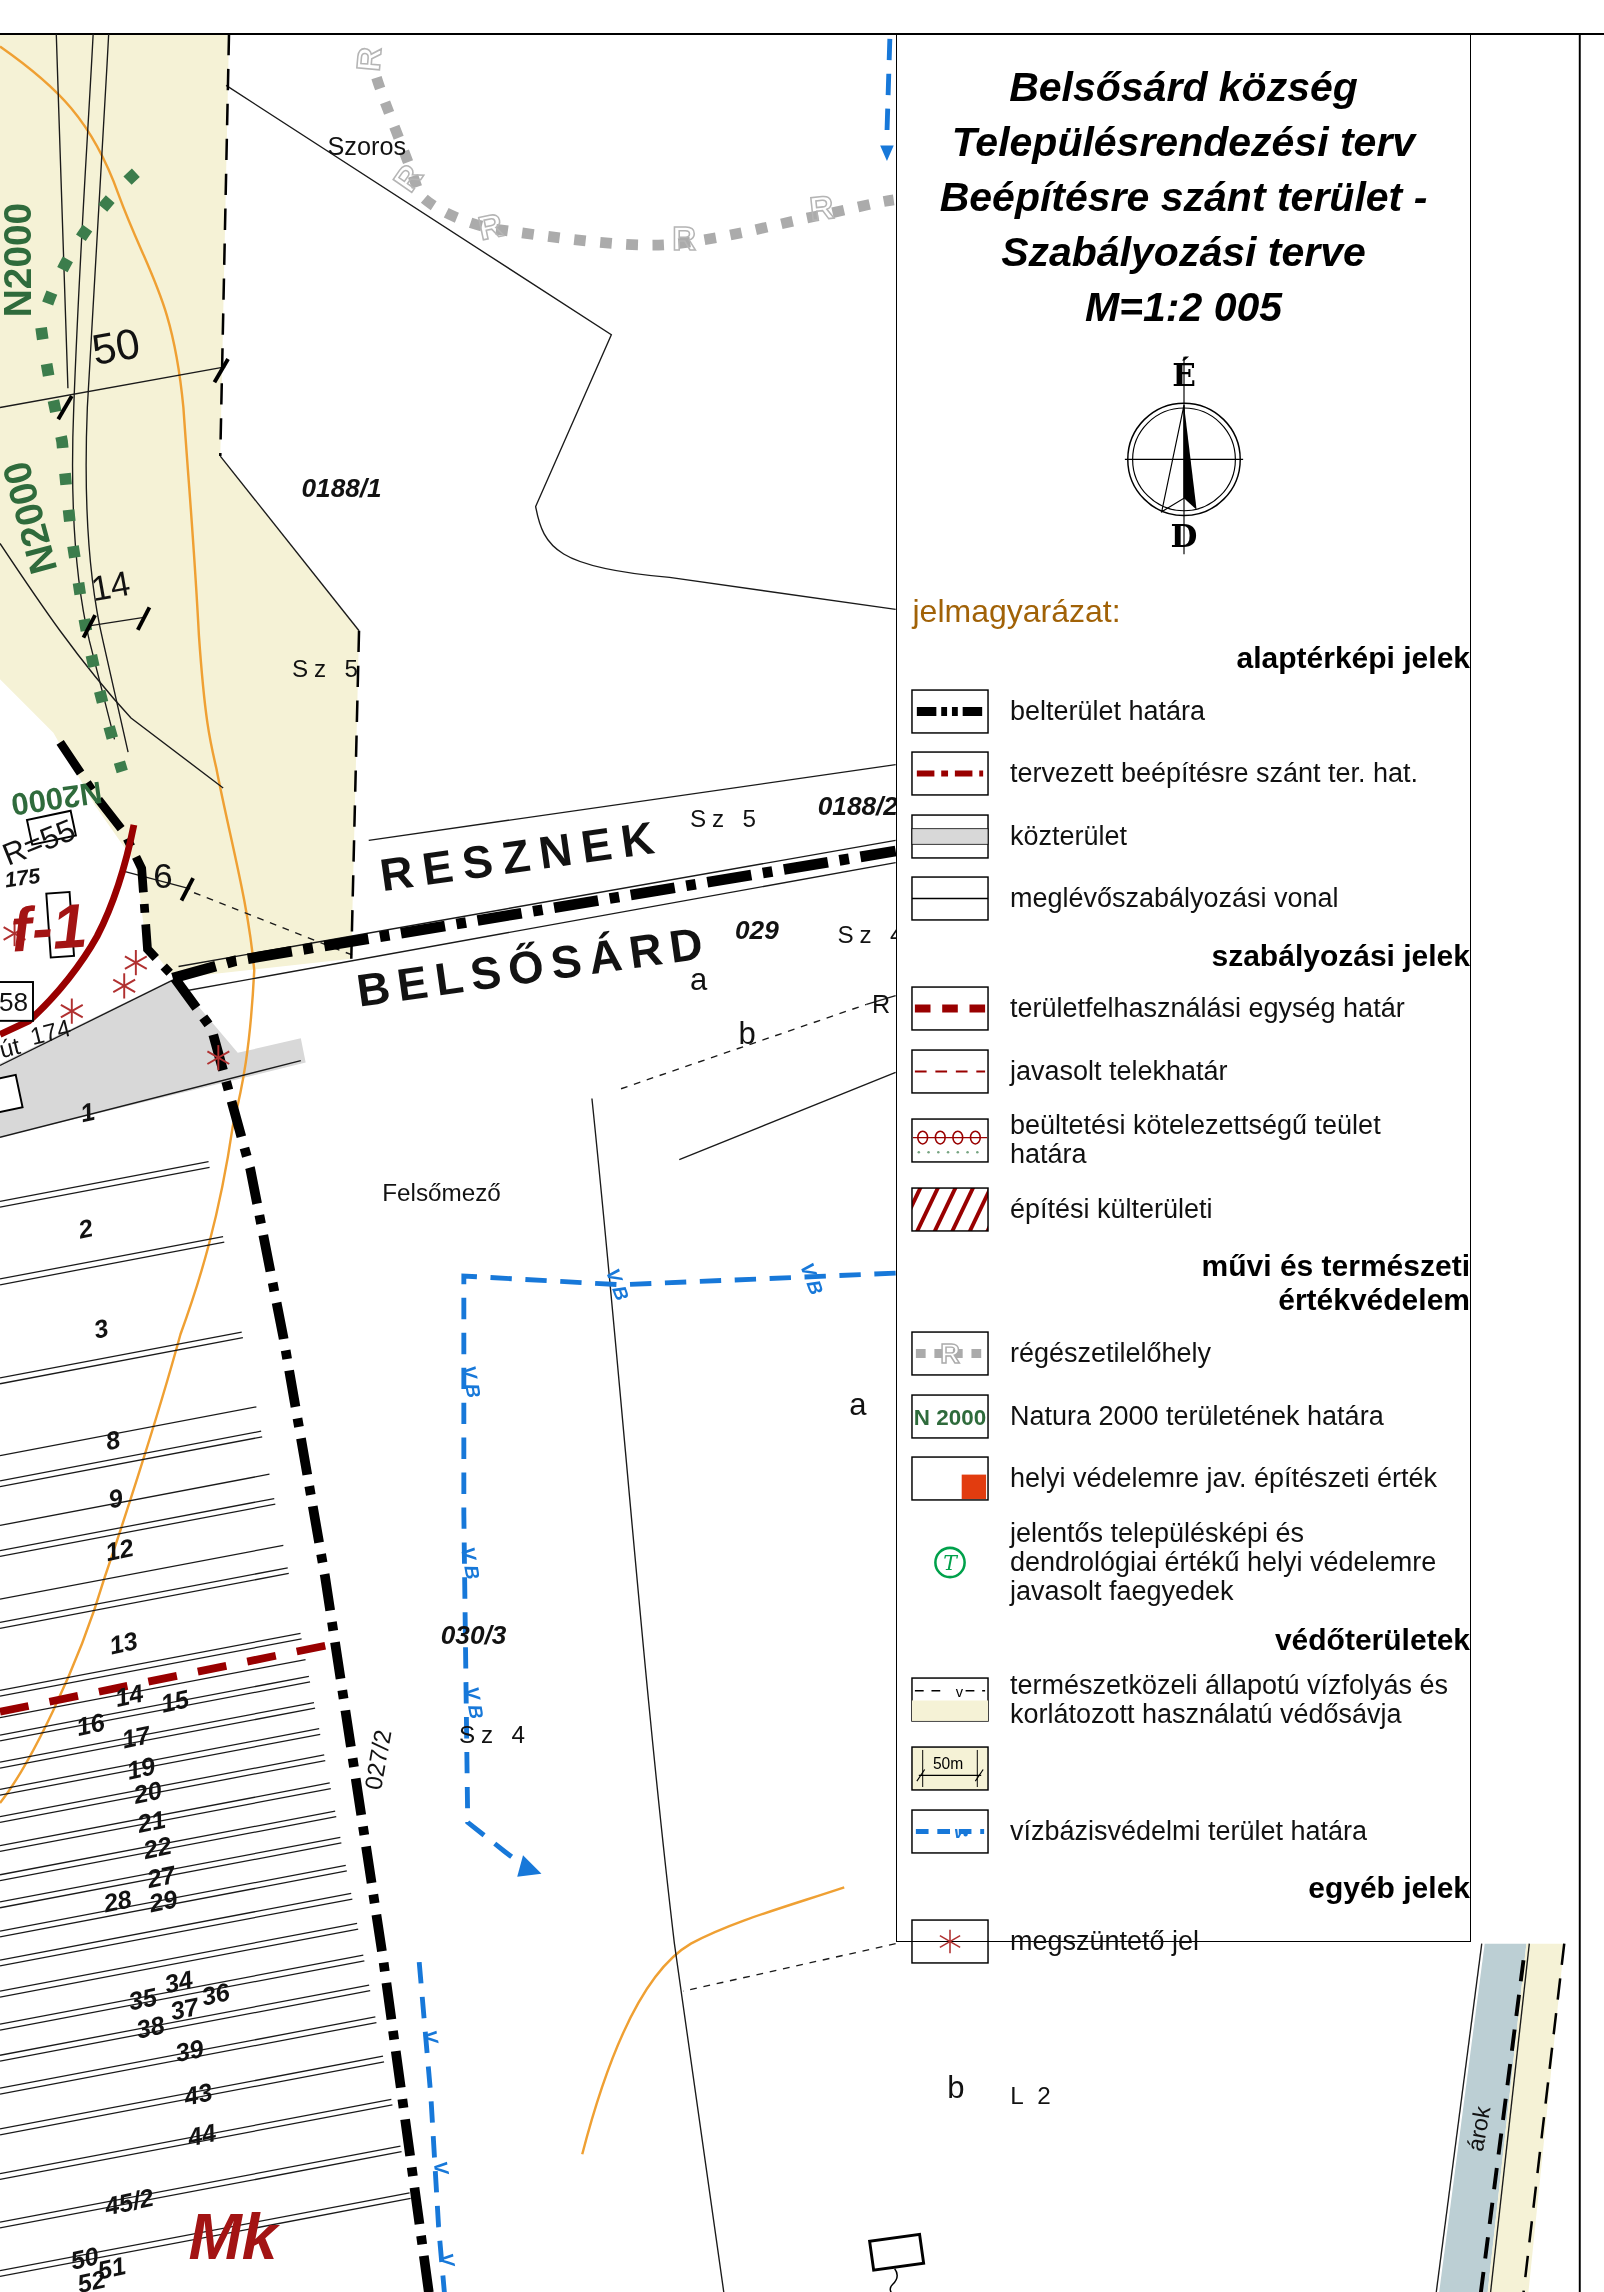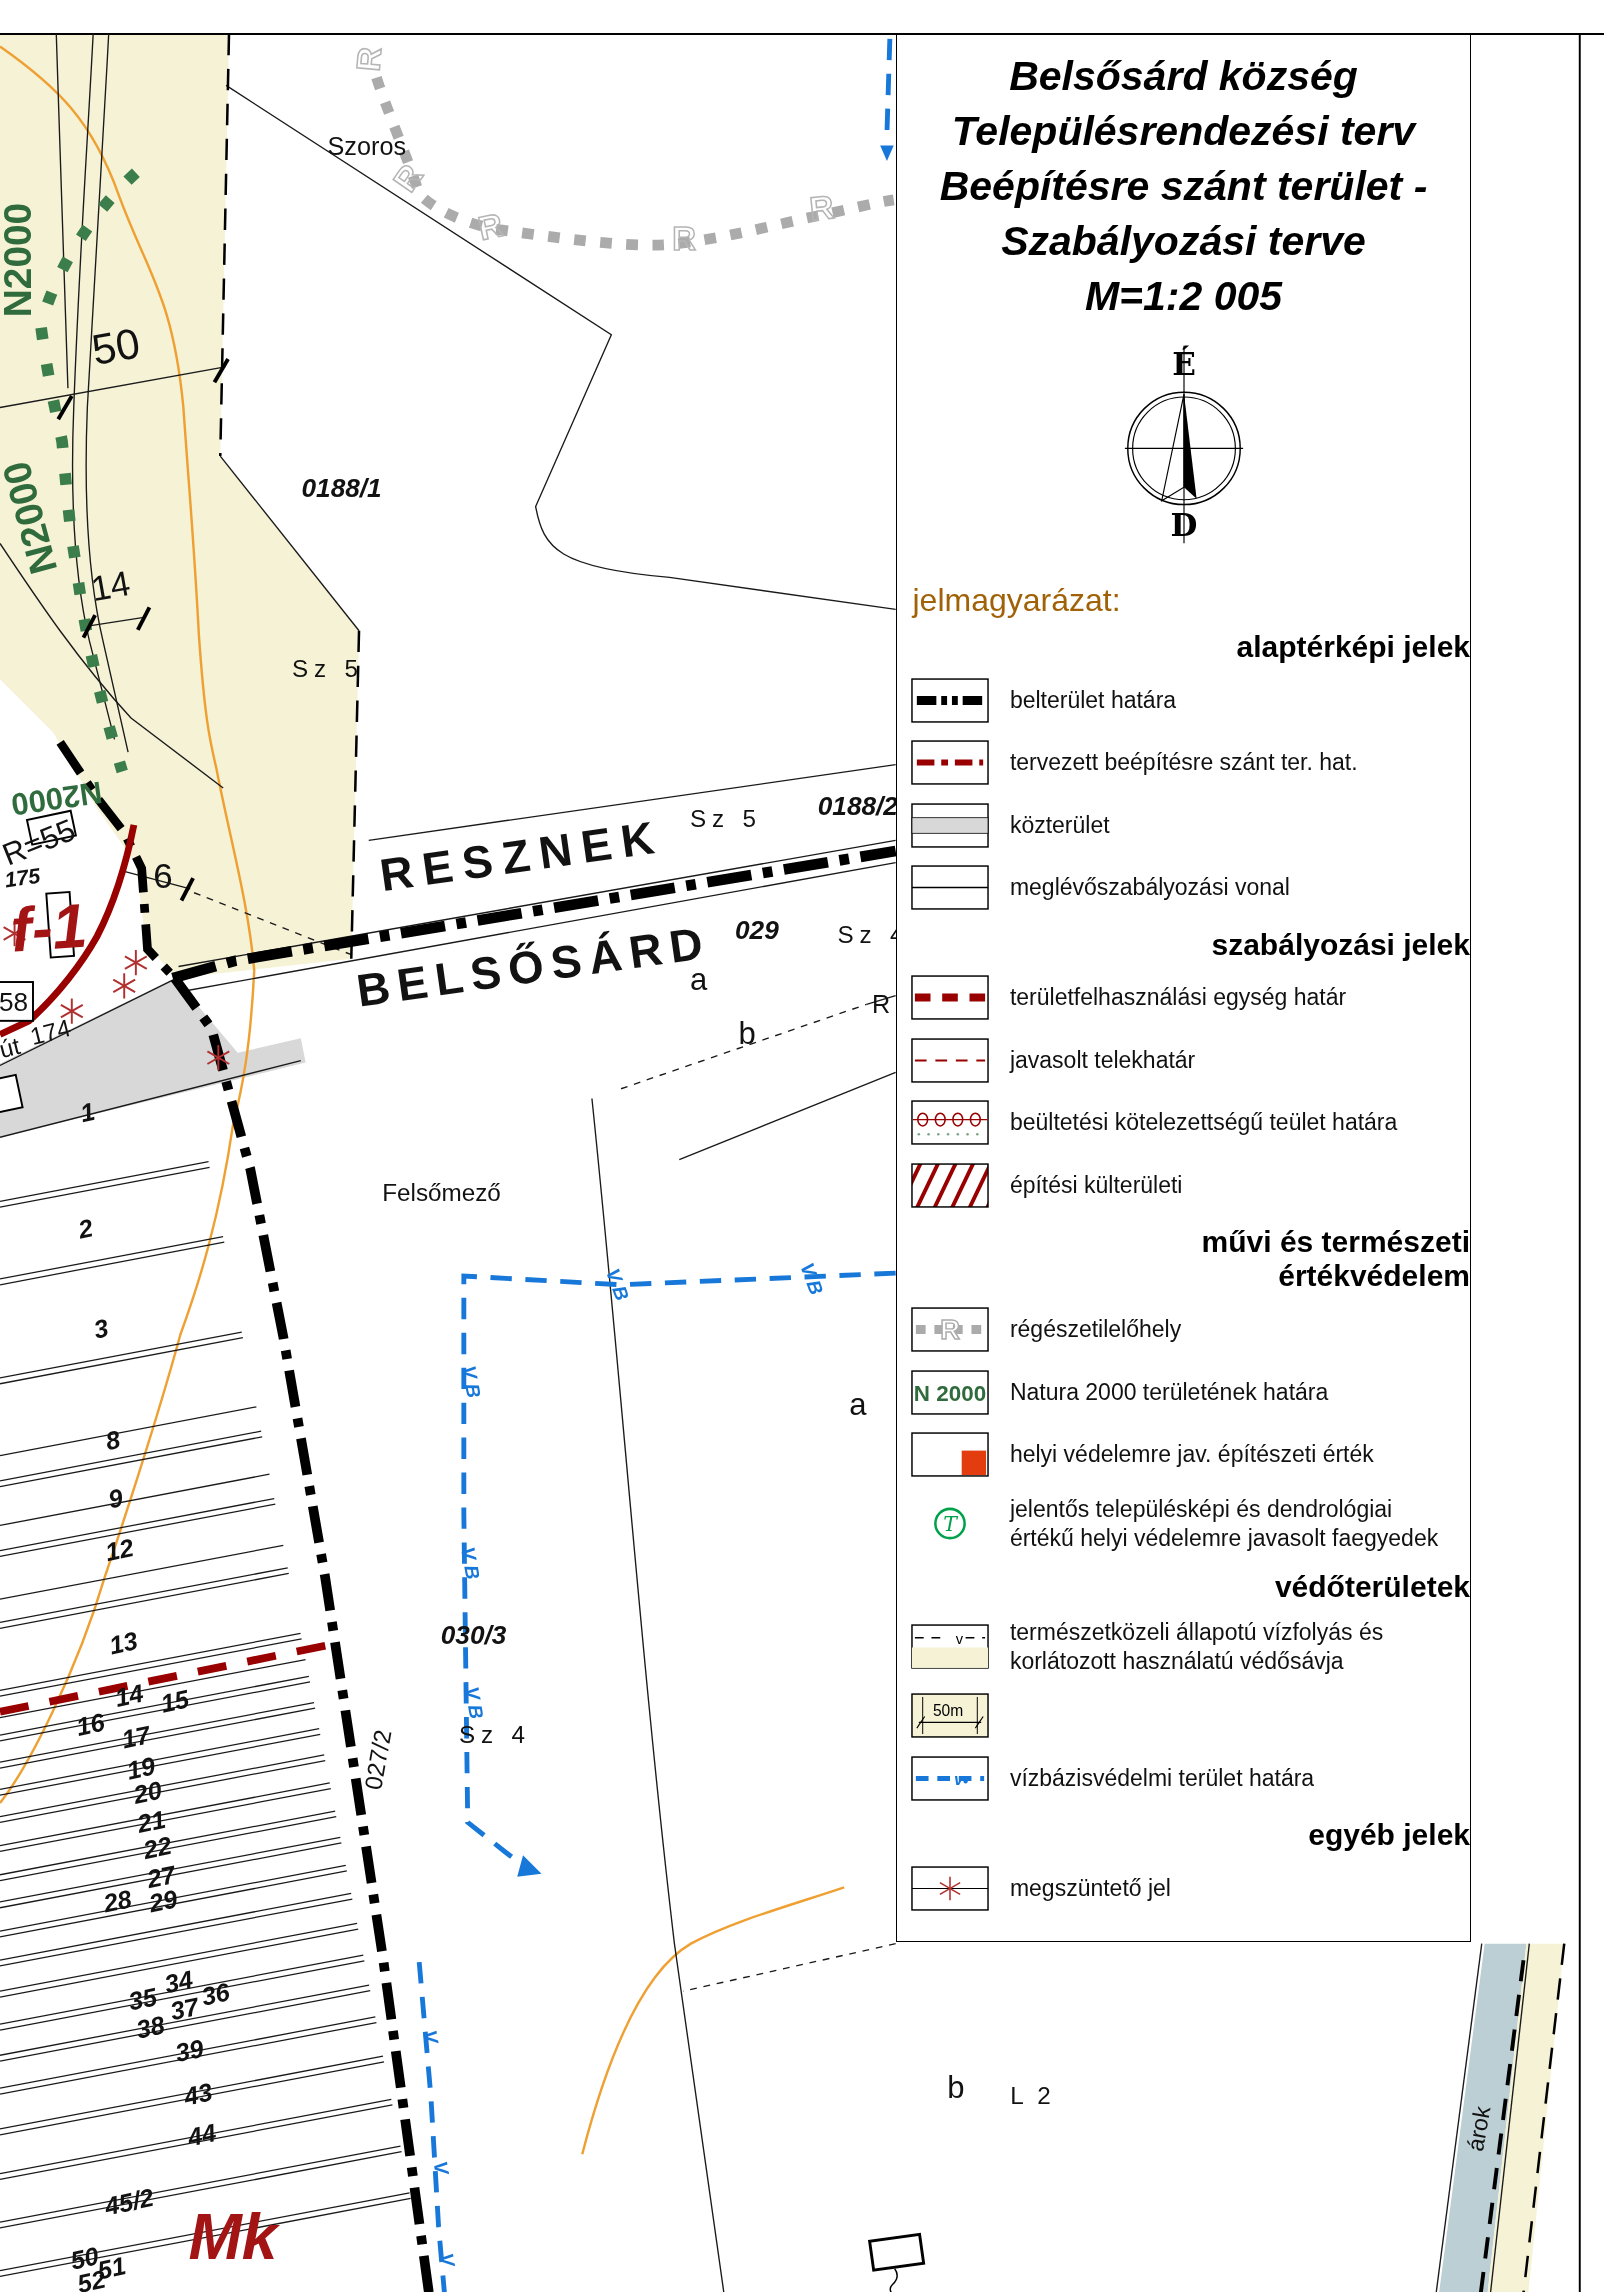--- a/index.html
+++ b/index.html
@@ -1,29 +1,29 @@
 <!DOCTYPE html>
 <html><head>
 <meta charset="utf-8">
 <style>
   html,body{margin:0;padding:0;}
   body{width:1605px;height:2293px;position:relative;background:#fff;overflow:hidden;
        font-family:"Liberation Sans",sans-serif;}
   #map{position:absolute;left:0;top:0;}
   .legend-panel{position:absolute;left:896px;top:34px;width:575px;height:1908px;
     background:#fff;border:1.9px solid #000;box-sizing:border-box;z-index:5;}
-  .title{margin-top:14px;text-align:center;font-weight:bold;font-style:italic;
+  .title{margin-top:25px;text-align:center;font-weight:bold;font-style:italic;
     font-size:41px;line-height:55px;color:#000;}
   .compass-wrap{width:146px;margin:9.7px auto 0 auto;}
   .legend-head{font-size:32px;margin:23px 0 0 15.5px;color:#a16207;}
   .sections{margin-top:3.9px;}
   .sec-heading{font-size:30px;font-weight:bold;margin:11.6px 0 13.6px 107px;color:#000;text-align:right;}
   .row{display:flex;align-items:center;margin:0 0 17.5px 13.6px;}
   .sw{width:78px;height:45px;flex:0 0 78px;}
-  .row-label{margin-left:21.3px;font-size:23px;line-height:29px;color:#111;max-width:442px;}
+  .row-label{margin-left:21.3px;font-size:27px;line-height:29px;color:#111;max-width:442px;}
   text.ml{fill:#121212;}
   text.bi{font-weight:bold;font-style:italic;}
   text.name{font-weight:bold;}
   text.redbig{fill:#a31414;font-weight:bold;font-style:italic;}
   text.green{fill:#2f6b3c;font-weight:bold;}
   text.blue{fill:#1778d9;font-weight:bold;font-style:italic;}
   text.grayR{fill:none;stroke:#b5b5b5;stroke-width:1.6px;font-weight:bold;}
 </style>
 </head>
 <body>

